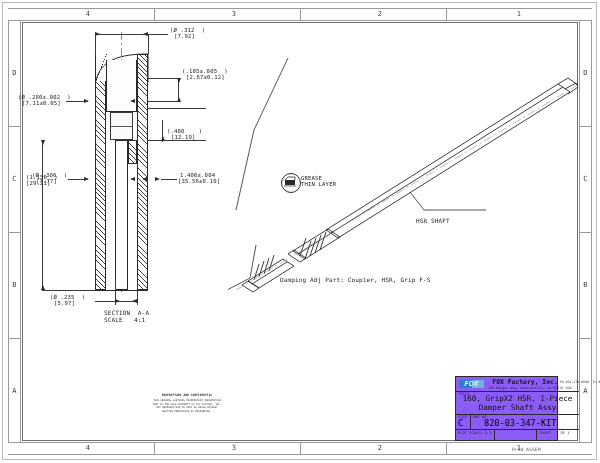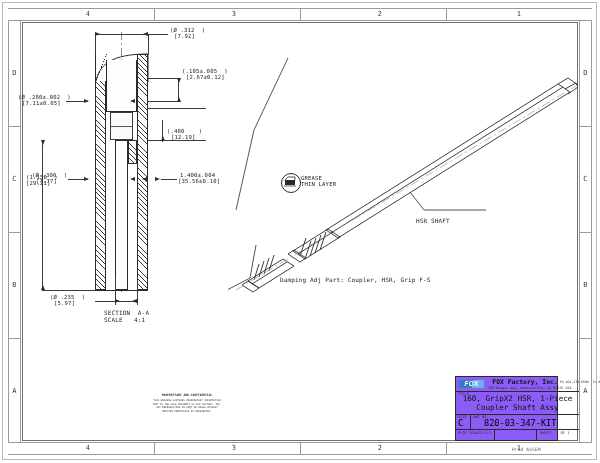--- a/index.html
+++ b/index.html
@@ -288,21 +288,21 @@
         <span>FOX</span>
       </div>
     <div class="tb-md" style="left:30px;top:2px;width:78px;font-weight:bold;">FOX Factory, Inc.</div>
     <div class="tb-sm" style="left:32px;top:9px;width:74px;text-align:center;transform:scale(.9);transform-origin:left top;">130 Hangar Way, Watsonville, CA 95076 USA</div>
     <div class="tb-sm" style="left:104px;top:3px;width:18px;text-align:left;transform:scale(.85);transform-origin:left top;">Ph 831-274-6500  Fx 831-768-9342</div>
 
     <div class="tb-sep" style="left:0;top:14px;width:123px;height:1px;"></div>
 
     <div class="tb-sm" style="left:2px;top:15px;">TITLE</div>
     <div class="tb-md" style="left:0px;top:17px;width:123px;font-size:7.6px;line-height:9px;">160, GripX2 HSR, 1-Piece</div>
-    <div class="tb-md" style="left:0px;top:26px;width:123px;font-size:7.6px;line-height:9px;">Coupler Shaft Assy</div>
+    <div class="tb-md" style="left:0px;top:26px;width:123px;font-size:7.6px;line-height:9px;">Damper Shaft Assy</div>
 
     <div class="tb-sep" style="left:0;top:37px;width:123px;height:1px;"></div>
 
     <div class="tb-sm" style="left:2px;top:38px;">SIZE</div>
     <div class="tb-lg" style="left:2px;top:42px;">C</div>
     <div class="tb-sep" style="left:14px;top:37px;width:1px;height:15px;"></div>
     <div class="tb-sm" style="left:17px;top:38px;">DWG NO.</div>
     <div class="tb-lg" style="left:28px;top:42px;">820-03-347-KIT</div>
 
     <div class="tb-sep" style="left:0;top:52px;width:123px;height:1px;"></div>

